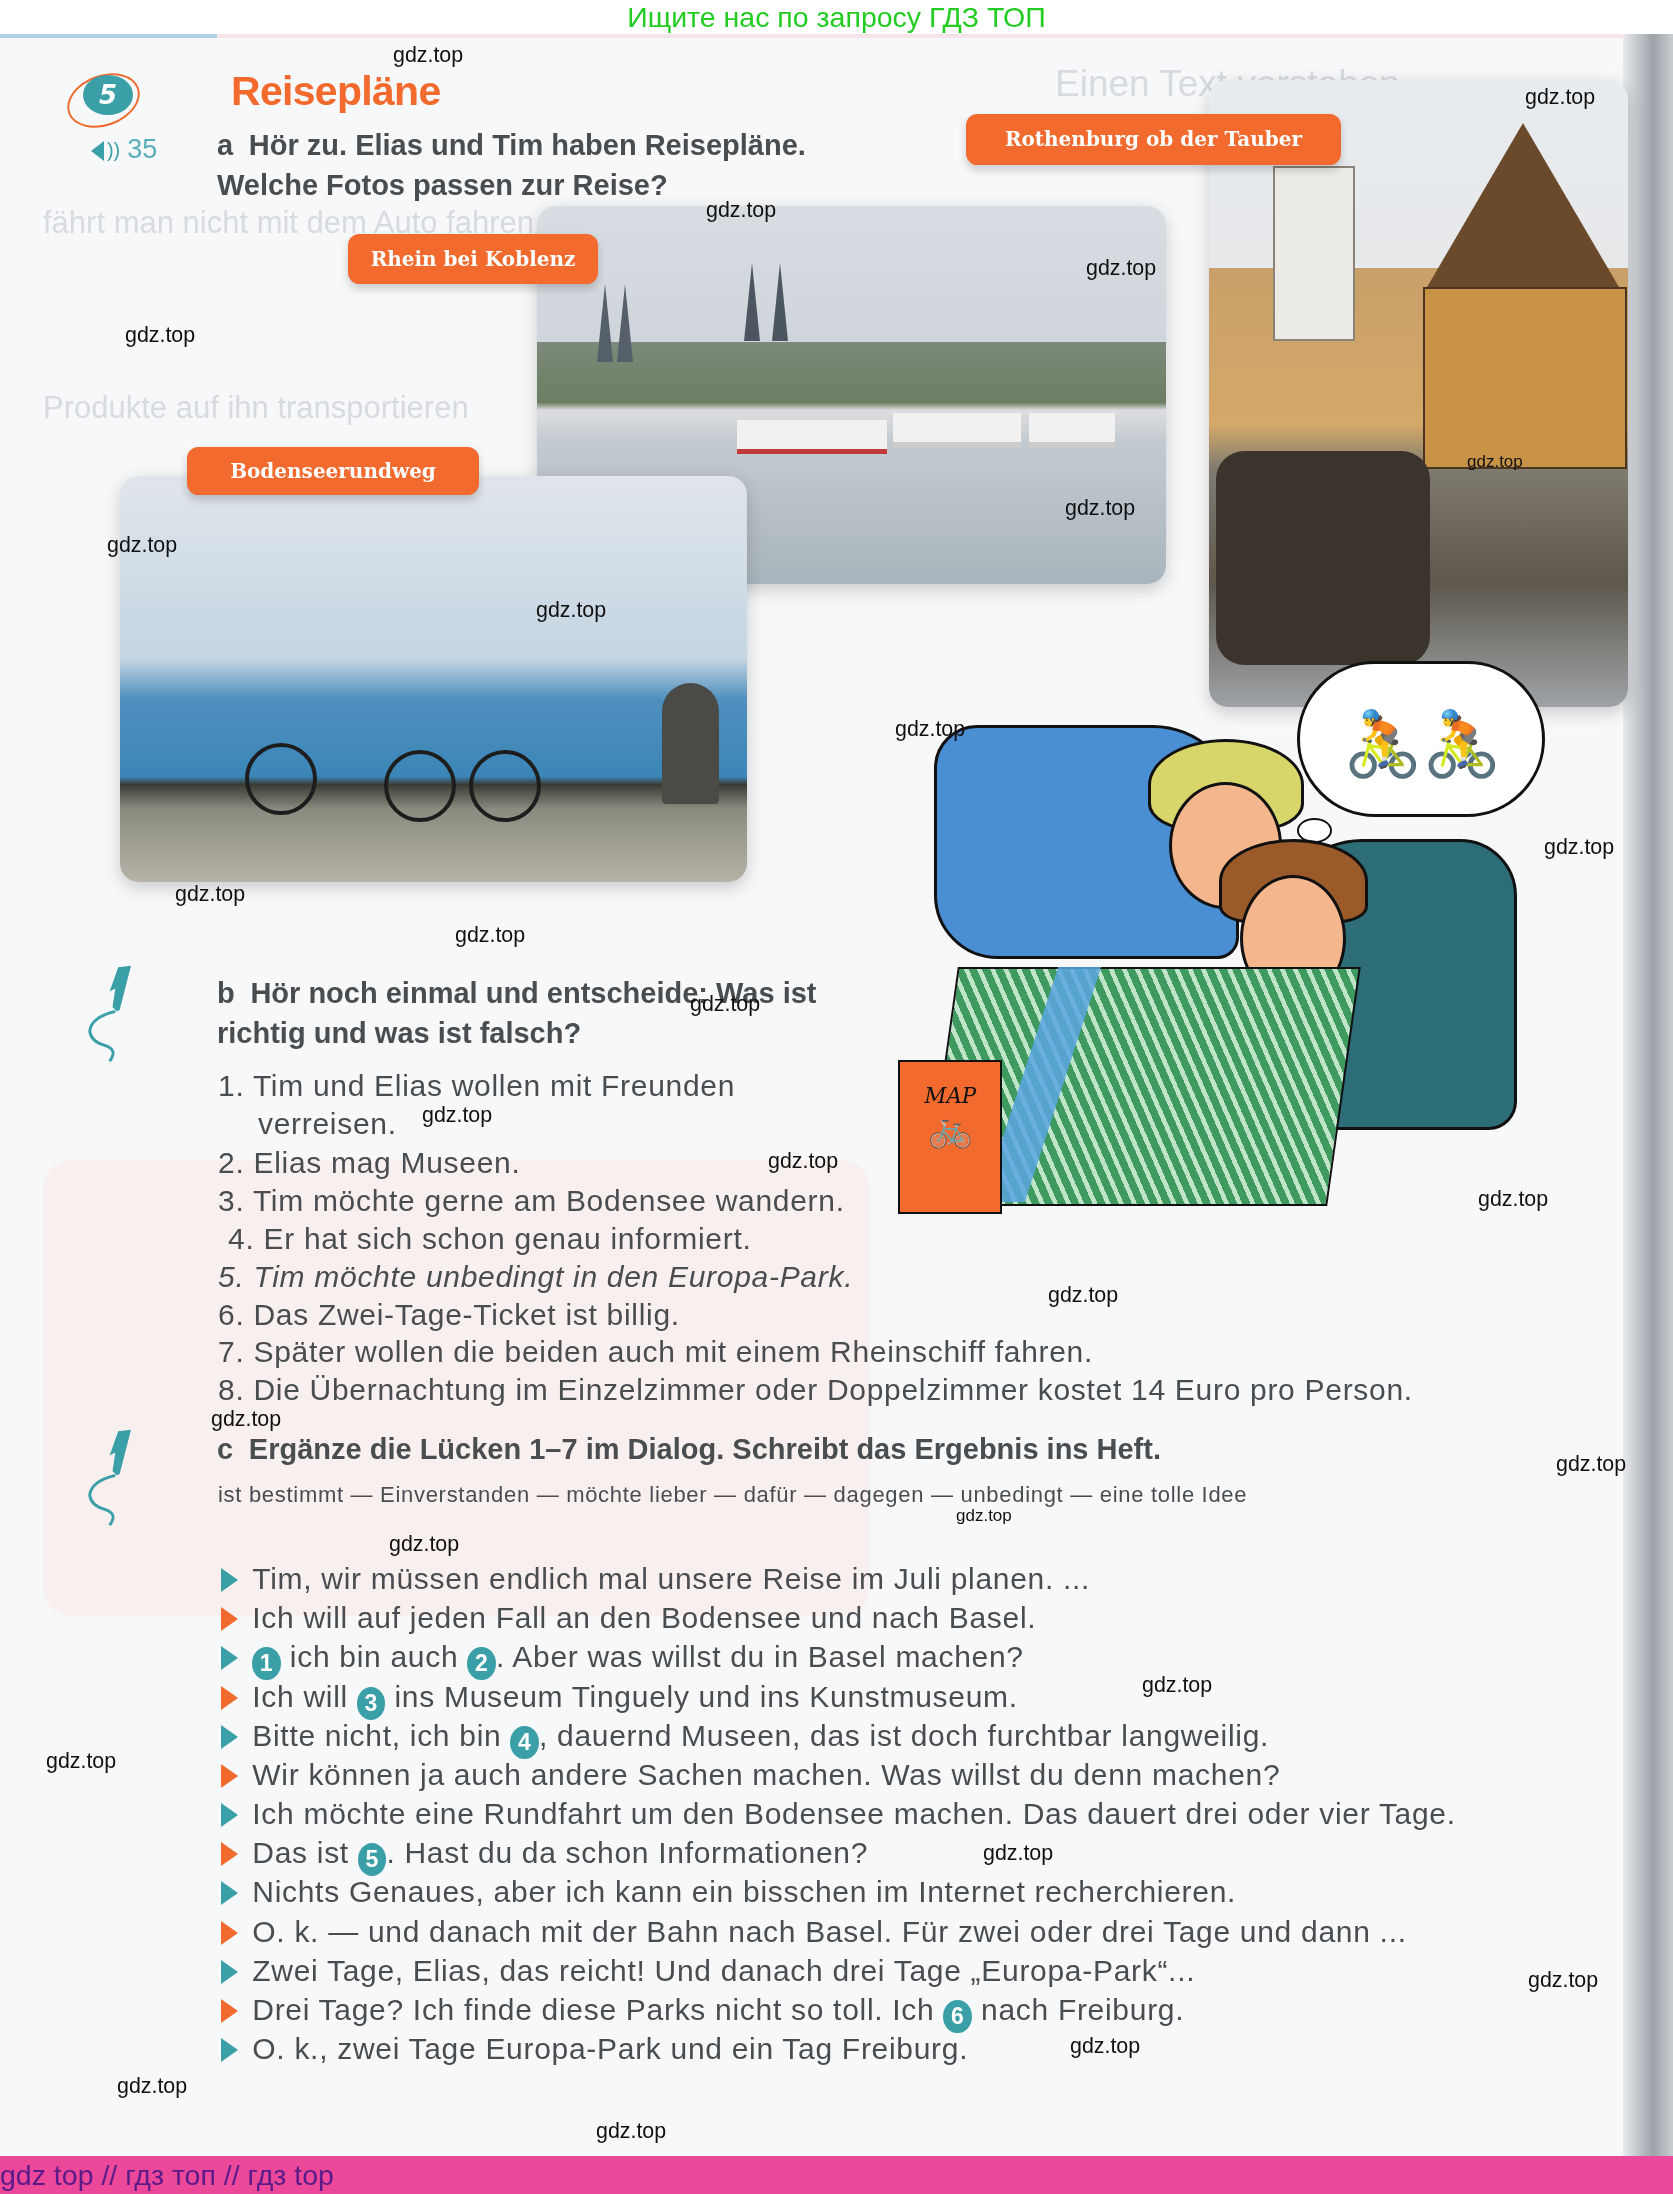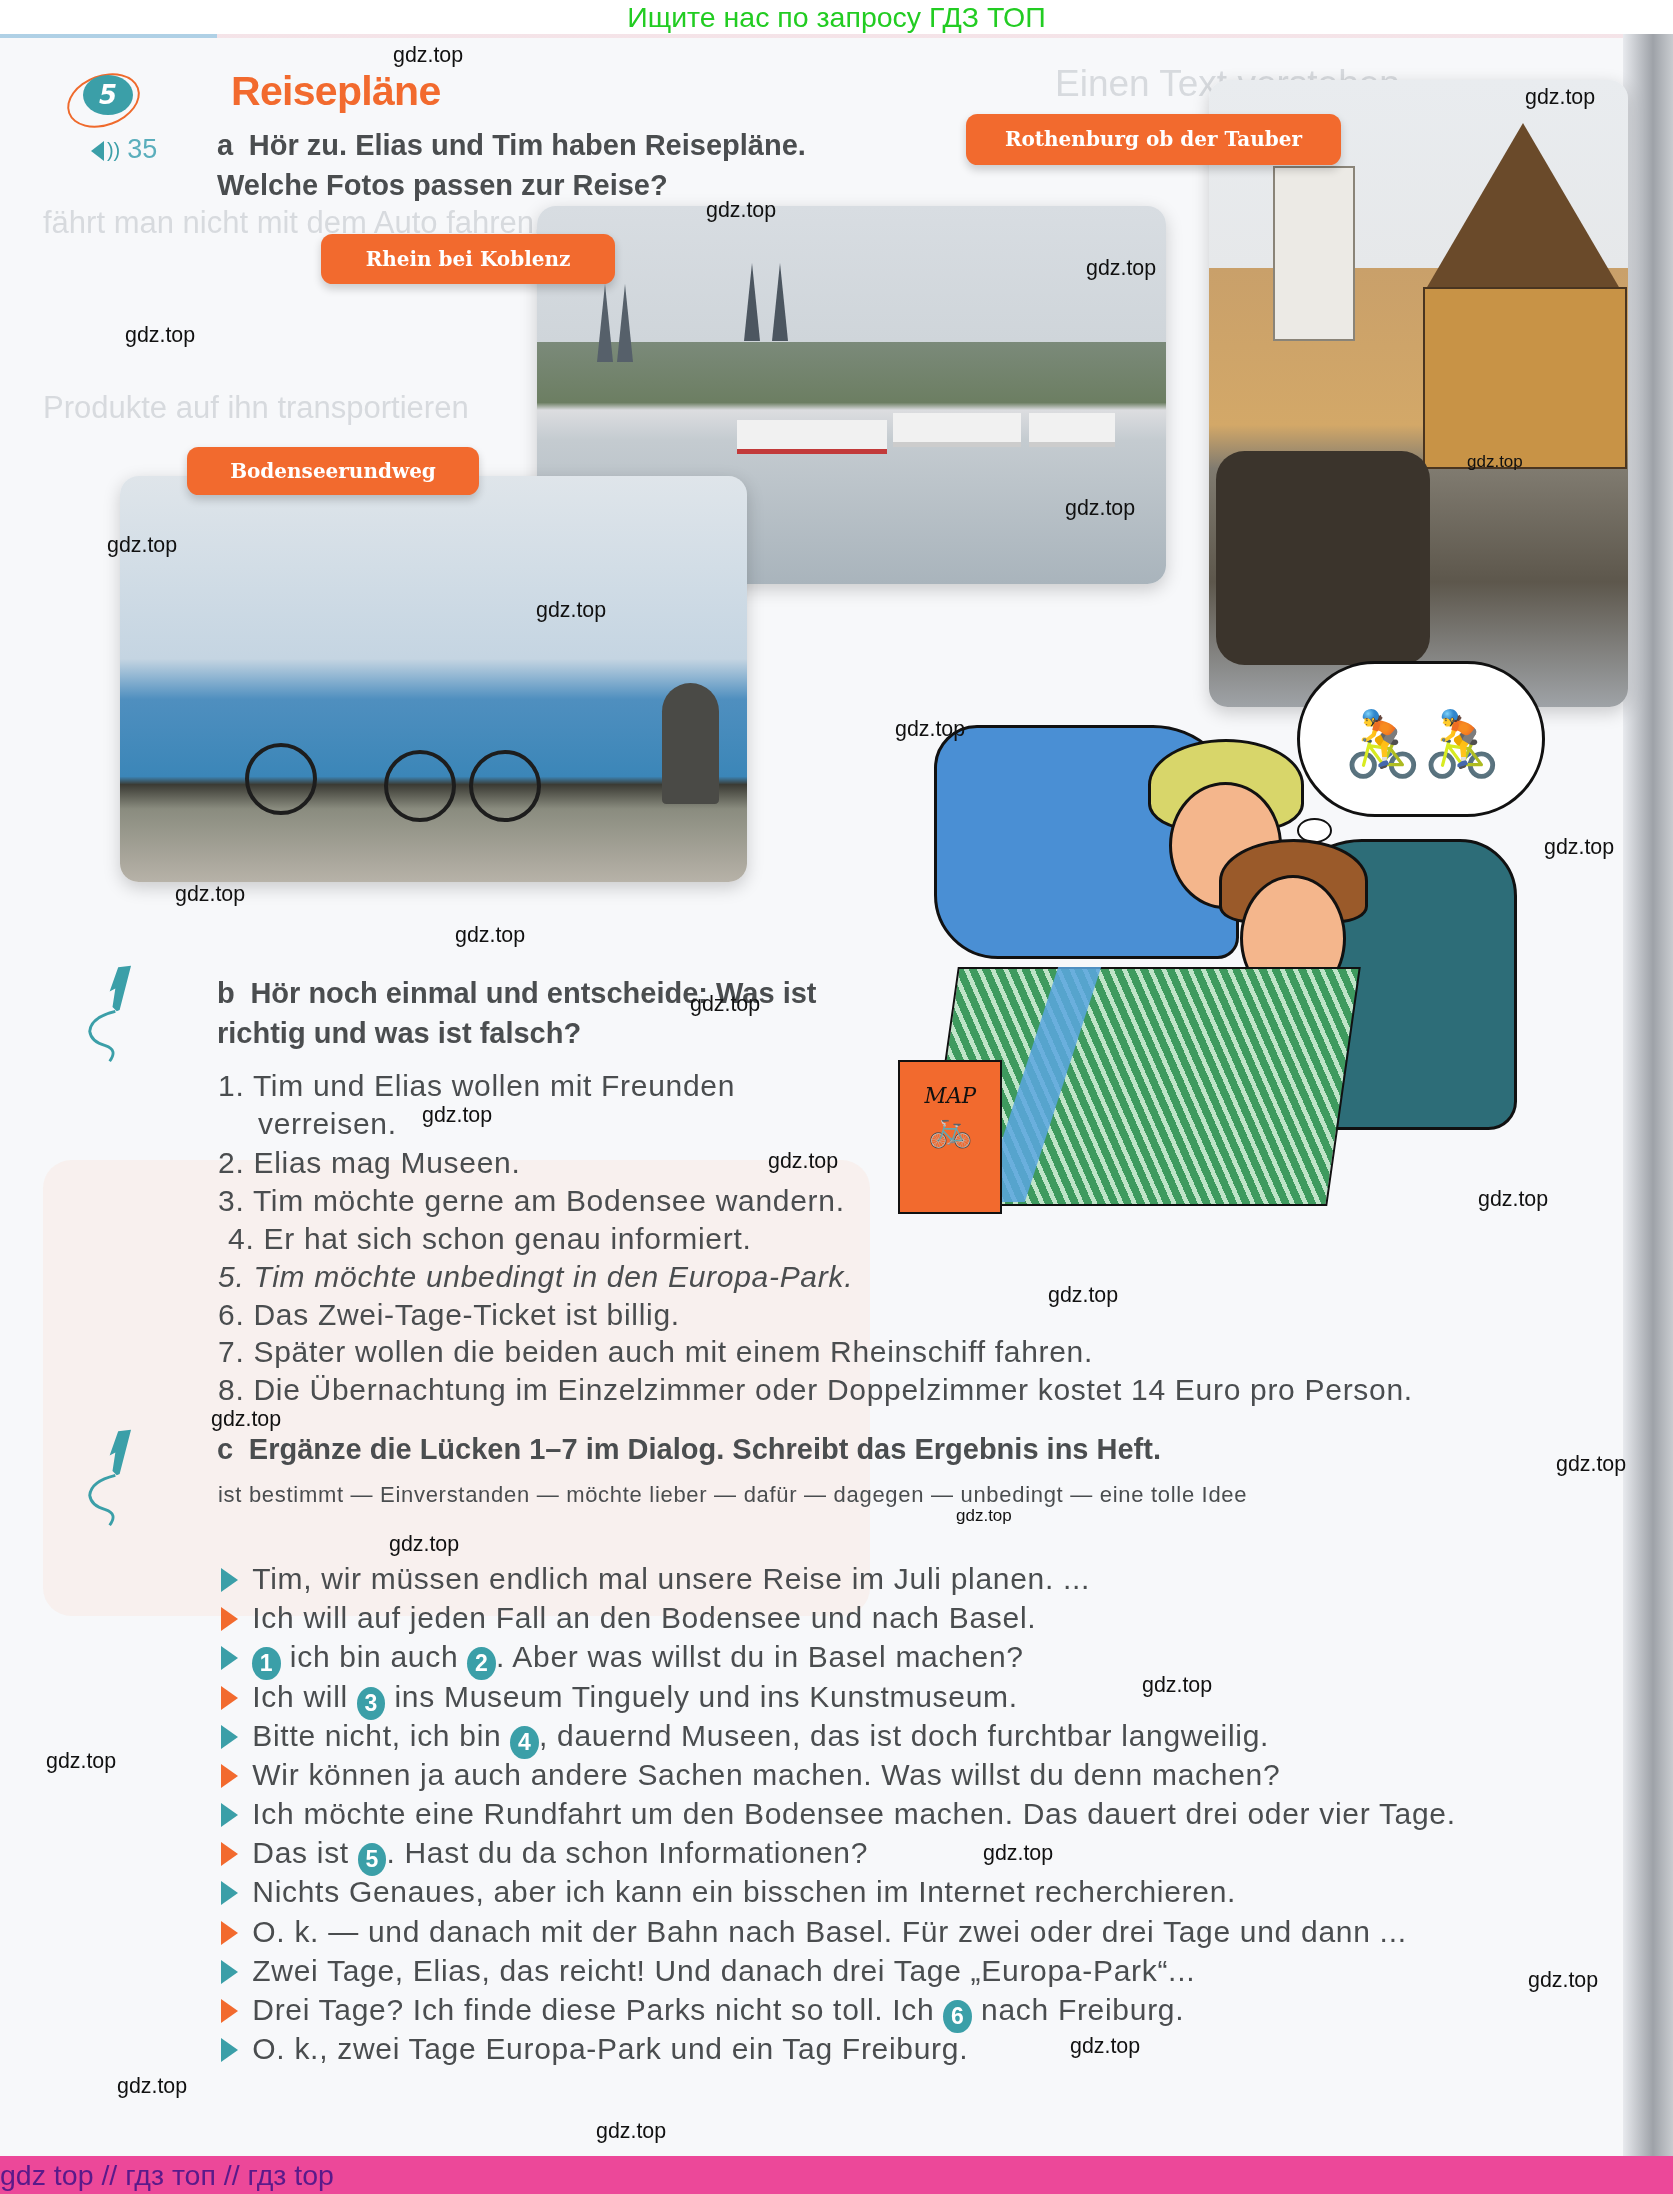--- a/index.html
+++ b/index.html
@@ -22,21 +22,21 @@
   .task .letter { margin-right:15.7px; }
 
   .photo { position:absolute; border-radius:18.5px; overflow:hidden; box-shadow:0 5.7px 17px rgba(0,0,0,.18); }
   .ph-rhein { left:537px; top:172px; width:629px; height:378px; background:
       linear-gradient(180deg,#d8dde2 0%,#cfd5da 36%, #7b8a7a 36%, #6c7e62 52%, #dcdde0 54%, #c4cbd0 62%, #a9b4bc 100%); }
   .ph-boden { left:120px; top:442px; width:627px; height:406px; background:
       linear-gradient(180deg,#dfe5ea 0%,#c5d5e2 45%,#4f8fbf 55%,#3b86b8 74%,#3b3b34 76%,#8a8c7f 82%,#b7b2a8 100%); }
   .ph-roth { left:1209px; top:46px; width:419px; height:627px; background:
       linear-gradient(180deg,#e9ecef 0%,#e6e8ea 30%, #c9a06a 30%, #d3a868 55%, #807b70 62%, #5d574c 80%, #9fa3a7 100%); }
   .label { position:absolute; background:#f26a2e; color:#fff; font-family:"DejaVu Serif", serif; font-weight:bold; font-size:20px; border-radius:11.4px; text-align:center; box-shadow:0 4.3px 8.6px rgba(0,0,0,.18); }
-  .lbl-rhein { left:321px; top:200px; width:294px; height:50px; line-height:50px; }
+  .lbl-rhein { left:348px; top:200px; width:250px; height:50px; line-height:50px; }
   .lbl-boden { left:187px; top:413px; width:292px; height:48px; line-height:48px; }
   .lbl-roth { left:966px; top:80px; width:375px; height:51px; line-height:51px; }
 
   
   .spire { position:absolute; width:0; height:0; border-left:8.6px solid transparent; border-right:8.6px solid transparent; border-bottom:78px solid #56606a; }
   .boat { position:absolute; background:#f1f1f1; border-bottom:5.7px solid #c23a3a; height:28.5px; }
   .bike { position:absolute; width:64px; height:64px; border:4.3px solid #1d1d1d; border-radius:50%; }
   .house { position:absolute; background:#c89346; border:2.9px solid #4a3520; }
   .roof { position:absolute; width:0; height:0; border-left:100px solid transparent; border-right:100px solid transparent; border-bottom:171px solid #6a4a2a; }
   .tower { position:absolute; background:#eceae5; border:2.1px solid #8a8478; }

